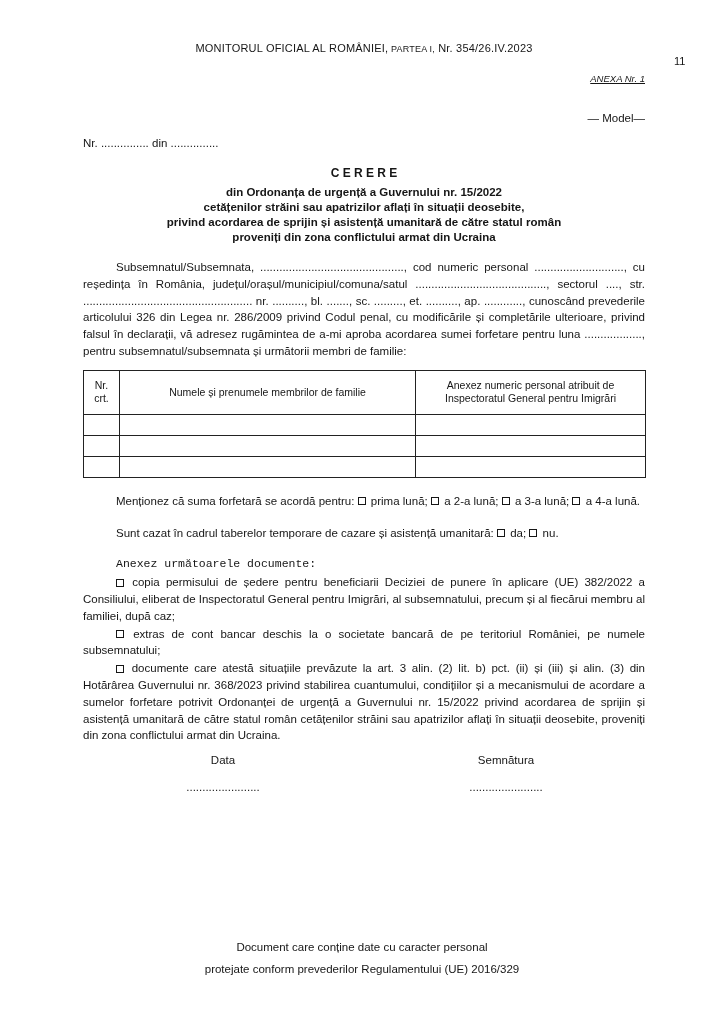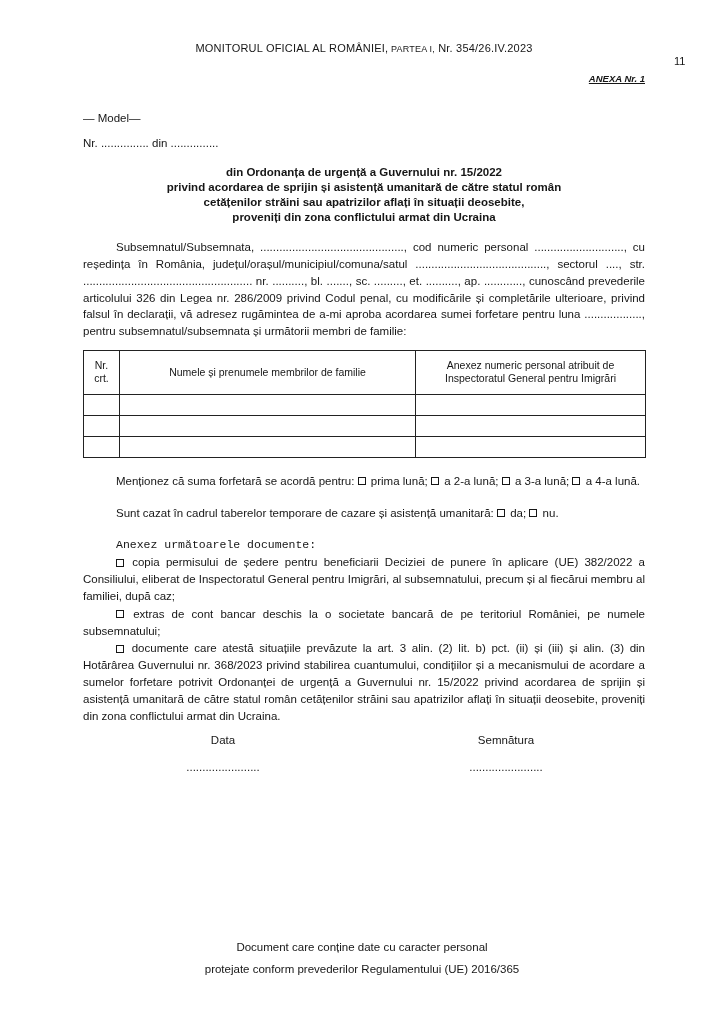--- a/index.html
+++ b/index.html
@@ -12,23 +12,23 @@
     font-size: 11.5px;
     line-height: 16.8px;
     position: relative;
     overflow: hidden;
   }
   p { margin: 0; }
   .content { position: absolute; left: 83px; top: 0; width: 562px; }
   .masthead { margin-top: 40px; text-align: center; font-size: 11px; letter-spacing: 0.2px; }
   .masthead .part { font-size: 9px; }
   .pagenum { position: absolute; left: 674px; top: 53px; font-size: 11px; }
-  .annex { text-align: right; margin-top: 13px; font-style: italic; font-size: 9.5px; font-weight: bold; }
+  .annex { text-align: right; margin-top: 13px; font-style: italic; font-size: 9.5px; font-weight: normal; }
   .annex span { text-decoration: underline; }
-  .model { text-align: left; margin-top: 22px; }
+  .model { text-align: right; margin-top: 22px; }
   .nr-line { margin-top: 9px; }
   .title-block { text-align: center; font-weight: bold; margin-top: 13px; }
   .title-main { font-size: 12px; margin-bottom: 3px; }
   .subtitle { font-size: 11.5px; line-height: 15px; }
   .body-par { margin-top: 14px; text-align: justify; text-indent: 33px; }
   table { border-collapse: collapse; margin-top: 10px; width: 100%; table-layout: fixed; }
   th, td { border: 1px solid #222; }
   th { font-weight: normal; font-size: 10.5px; line-height: 13px; padding: 4px 6px; text-align: center; vertical-align: middle; height: 44px; }
   td { height: 21px; padding: 0 6px; }
   .col-nr { width: 36px; }
@@ -60,23 +60,24 @@
 
     <div class="annex">
       <span>ANEXA Nr. 1</span>
     </div>
 
     <div class="model">— Model—</div>
 
     <div class="nr-line">Nr. ............... din ...............</div>
 
     <div class="title-block">
+      <div class="title-main">C E R E R E</div>
       <div class="subtitle">din Ordonanța de urgență a Guvernului nr. 15/2022</div>
+      <div class="subtitle">cetățenilor străini sau apatrizilor aflați în situații deosebite,</div>
       <div class="subtitle">privind acordarea de sprijin și asistență umanitară de către statul român</div>
-      <div class="subtitle">cetățenilor străini sau apatrizilor aflați în situații deosebite,</div>
       <div class="subtitle">proveniți din zona conflictului armat din Ucraina</div>
     </div>
 
     <p class="body-par">Subsemnatul/Subsemnata, ............................................., cod numeric personal ............................, cu reședința în România, județul/orașul/municipiul/comuna/satul ........................................., sectorul ...., str. ..................................................... nr. .........., bl. ......., sc. ........., et. .........., ap. ............, cunoscând prevederile articolului 326 din Legea nr. 286/2009 privind Codul penal, cu modificările și completările ulterioare, privind falsul în declarații, vă adresez rugămintea de a-mi aproba acordarea sumei forfetare pentru luna .................., pentru subsemnatul/subsemnata și următorii membri de familie:</p>
 
     <table>
       <colgroup>
         <col class="col-nr">
           <col class="col-name">
           <col class="col-cnp">
@@ -152,16 +153,16 @@
       <div class="sig-col sign">
         <div>Semnătura</div>
         <div class="sig-line">.......................</div>
       </div>
     </div>
 
   </div>
 
   <div class="footer">
     <div>Document care conține date cu caracter personal</div>
-    <div>protejate conform prevederilor Regulamentului (UE) 2016/365</div>
+    <div>protejate conform prevederilor Regulamentului (UE) 2016/329</div>
   </div>
 
 </div>
 
 </body></html>

